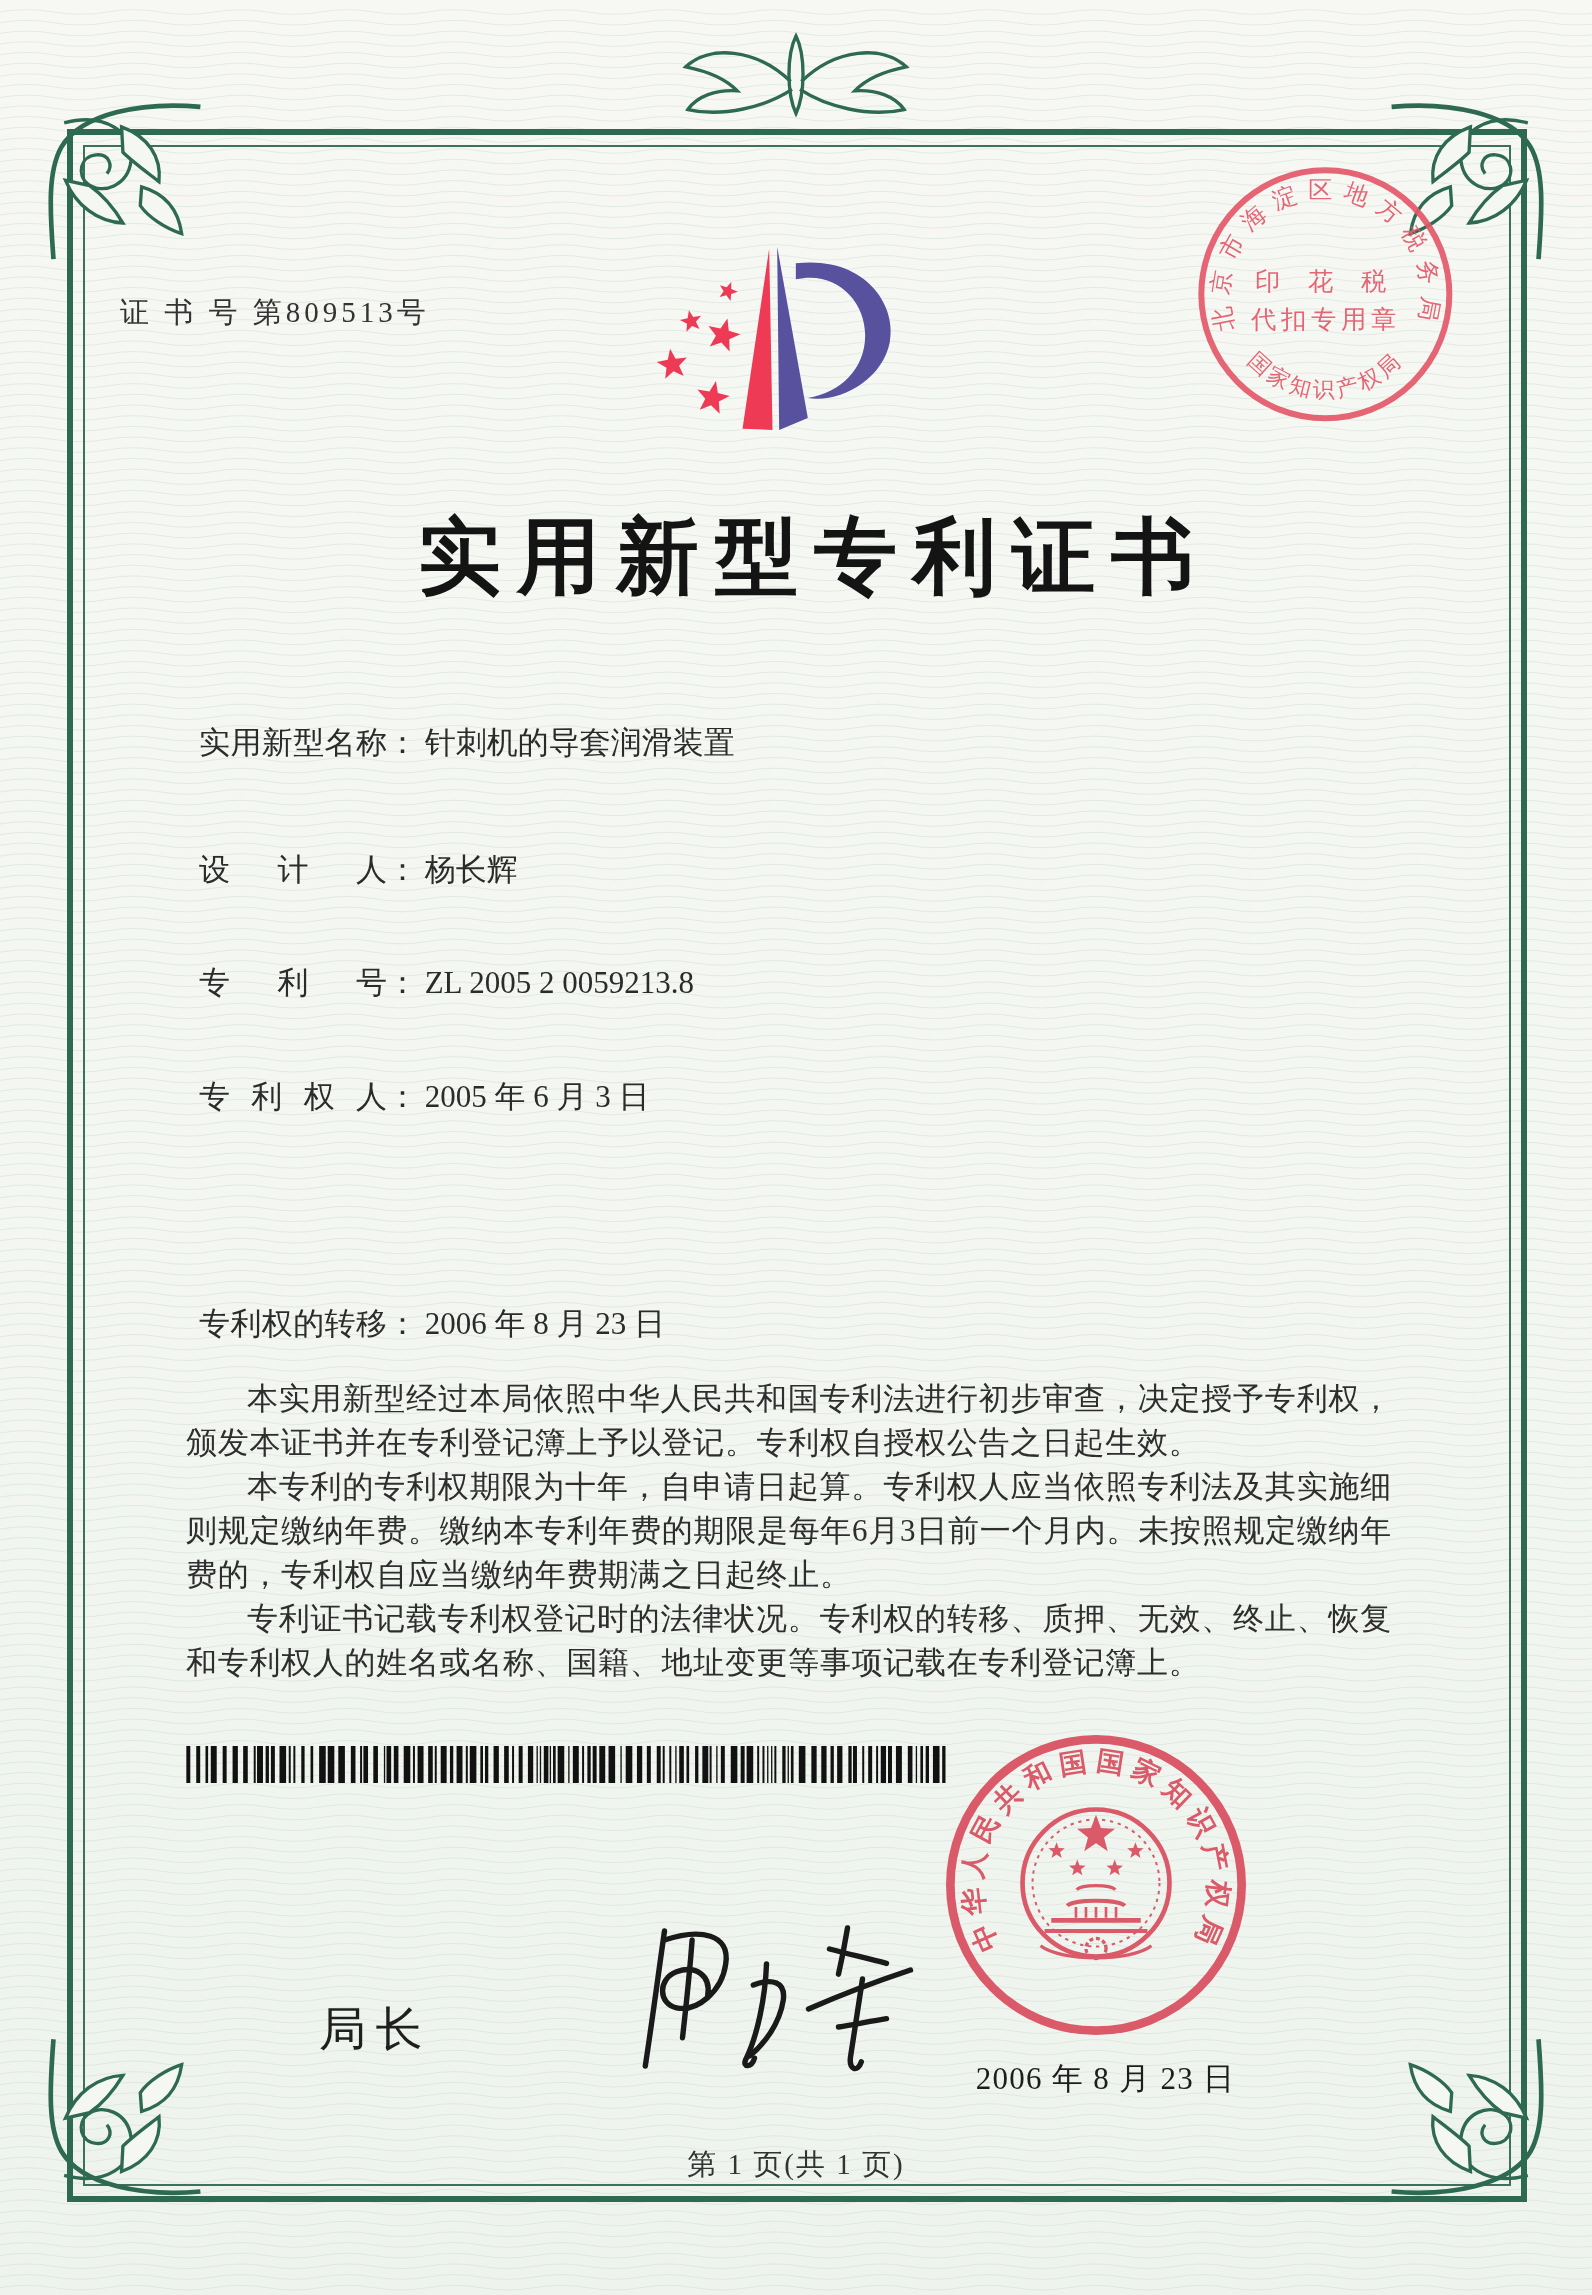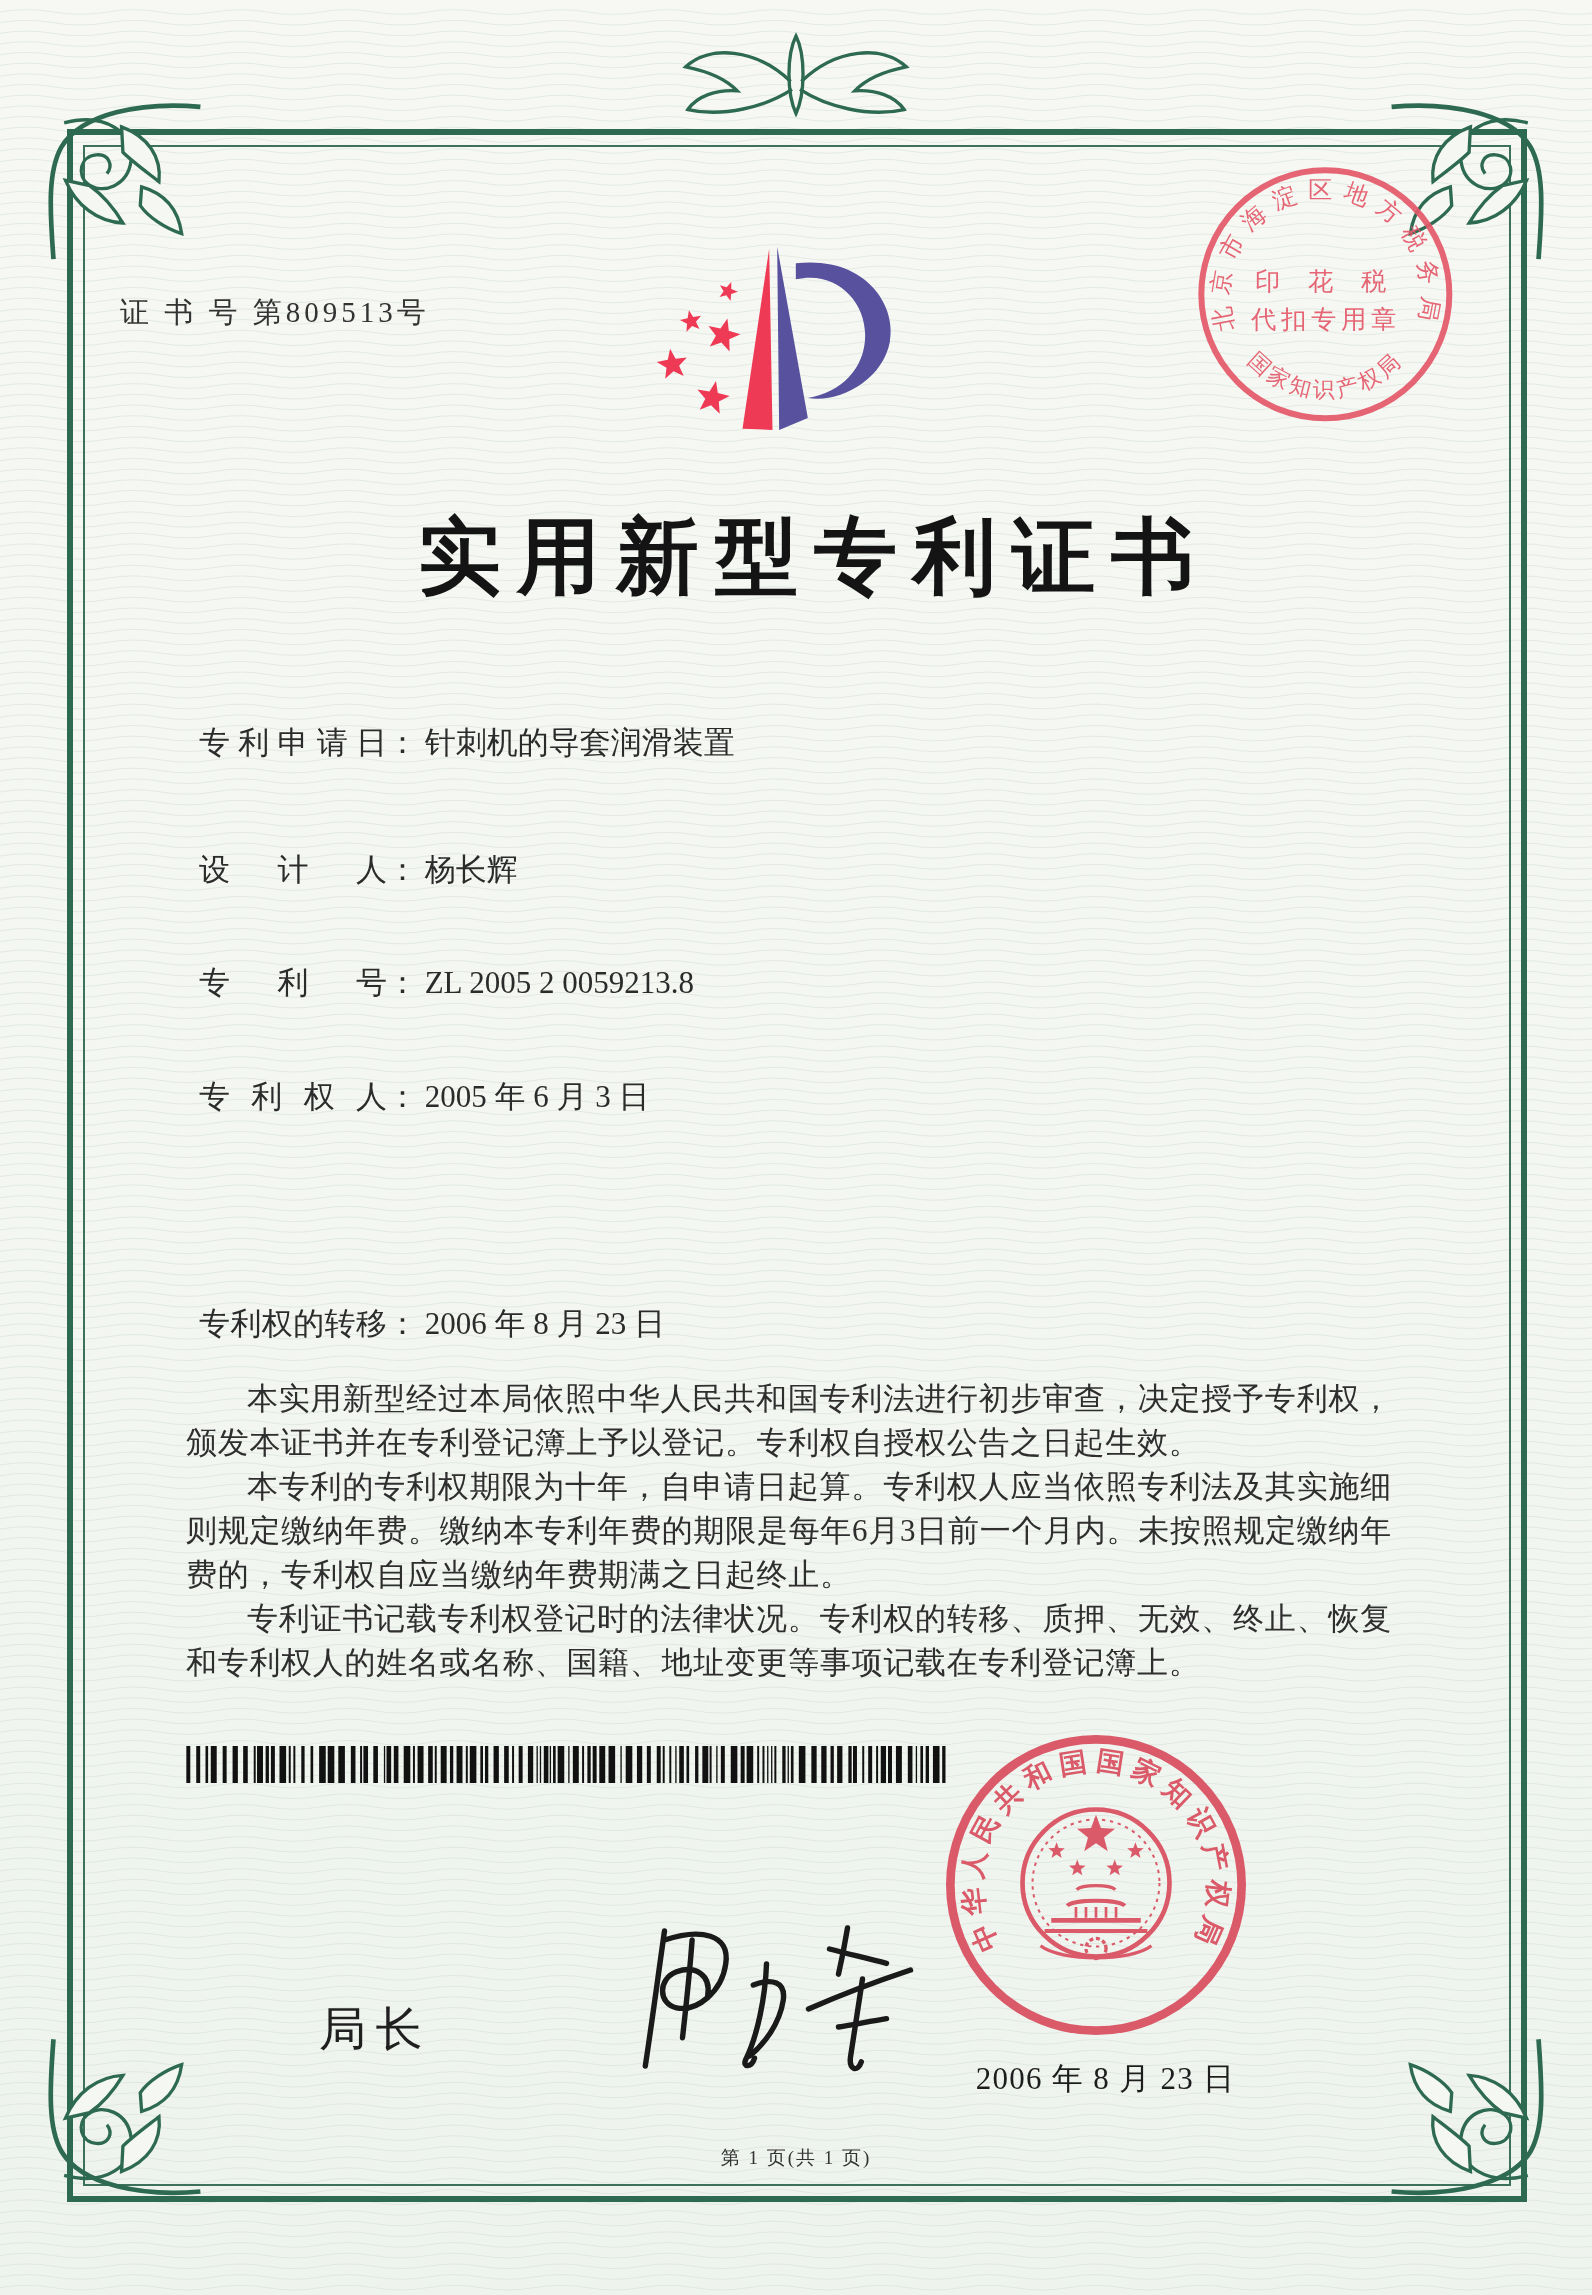--- a/index.html
+++ b/index.html
@@ -52,21 +52,21 @@
   .sig-title{left:319px;top:1998px;font-size:47px;letter-spacing:9.4px;color:#1f1f1f;z-index:2;}
   .sig{left:574px;top:1907px;z-index:2;}
   .sig path{fill:none;stroke:#1a1a1a;stroke-width:9;stroke-linecap:round;stroke-linejoin:round;}
   .seal{left:939px;top:1728px;z-index:3;opacity:.93;}
   .seal .ring{fill:none;stroke:var(--sealred);stroke-width:13;}
   .seal .emb{fill:none;stroke:var(--sealred);}
   .seal .embf{fill:var(--sealred);stroke:none;}
   .seal text{fill:var(--sealred);font-family:"Liberation Serif","DejaVu Serif",serif;}
   .seal .arc{font-size:41px;letter-spacing:11px;font-weight:bold;}
   .grant-date{left:932px;top:2058px;width:347px;text-align:center;font-size:31px;letter-spacing:1.3px;color:#1d1d1d;z-index:2;}
-  .footer{left:0;right:0;top:2145px;text-align:center;font-size:19px;letter-spacing:2px;color:#333;z-index:2;}
+  .footer{left:0;right:0;top:2145px;text-align:center;font-size:29px;letter-spacing:2px;color:#333;z-index:2;}
   .sr{position:absolute;width:0.7px;height:0.7px;overflow:hidden;clip:rect(0 0 0 0);white-space:nowrap;}
 </style>
 </head>
 <body>
 
 <div class="page">
 
   <svg id="waves" class="abs" width="1592" height="2295" viewBox="0 0 2384 3437">
       <path d="M0 18 q40 -7 80 0 q40 7 80 0 q40 -7 80 0 q40 7 80 0 q40 -7 80 0 q40 7 80 0 q40 -7 80 0 q40 7 80 0 q40 -7 80 0 q40 7 80 0 q40 -7 80 0 q40 7 80 0 q40 -7 80 0 q40 7 80 0 q40 -7 80 0 q40 7 80 0 q40 -7 80 0 q40 7 80 0 q40 -7 80 0 q40 7 80 0 q40 -7 80 0 q40 7 80 0 q40 -7 80 0 q40 7 80 0 q40 -7 80 0 q40 7 80 0 q40 -7 80 0 q40 7 80 0 q40 -7 80 0 q40 7 80 0"></path>
       <path d="M0 34 q40 -7 80 0 q40 7 80 0 q40 -7 80 0 q40 7 80 0 q40 -7 80 0 q40 7 80 0 q40 -7 80 0 q40 7 80 0 q40 -7 80 0 q40 7 80 0 q40 -7 80 0 q40 7 80 0 q40 -7 80 0 q40 7 80 0 q40 -7 80 0 q40 7 80 0 q40 -7 80 0 q40 7 80 0 q40 -7 80 0 q40 7 80 0 q40 -7 80 0 q40 7 80 0 q40 -7 80 0 q40 7 80 0 q40 -7 80 0 q40 7 80 0 q40 -7 80 0 q40 7 80 0 q40 -7 80 0 q40 7 80 0"></path>
@@ -331,21 +331,21 @@
     <circle class="ring" cx="197" cy="197" r="186"></circle>
     <text class="arc-top" text-anchor="middle"><textPath href="#tarc" startOffset="50%">北京市海淀区地方税务局</textPath></text>
     <text class="mid1" x="198" y="190" text-anchor="middle">印 花 税</text>
     <text class="mid2" x="198" y="248" text-anchor="middle">代扣专用章</text>
     <text class="arc-bot" text-anchor="middle"><textPath href="#barc" startOffset="50%">国家知识产权局</textPath></text>
   </svg>
 
   <div class="abs title">实用新型专利证书</div>
 
   <div class="abs frow" style="top:723px">
-    <span class="flabel">专利申请日</span><span class="fcolon">：</span><span class="fvalue">针刺机的导套润滑装置</span>
+    <span class="flabel">实用新型名称</span><span class="fcolon">：</span><span class="fvalue">针刺机的导套润滑装置</span>
   </div>
   <div class="abs frow" style="top:850px">
     <span class="flabel">设计人</span><span class="fcolon">：</span><span class="fvalue">杨长辉</span>
   </div>
   <div class="abs frow" style="top:963px">
     <span class="flabel">专利号</span><span class="fcolon">：</span><span class="fvalue">ZL 2005 2 0059213.8</span>
   </div>
   <div class="abs frow" style="top:1077px">
     <span class="flabel">专利权人</span><span class="fcolon">：</span><span class="fvalue">2005 年 6 月 3 日</span>
   </div>

